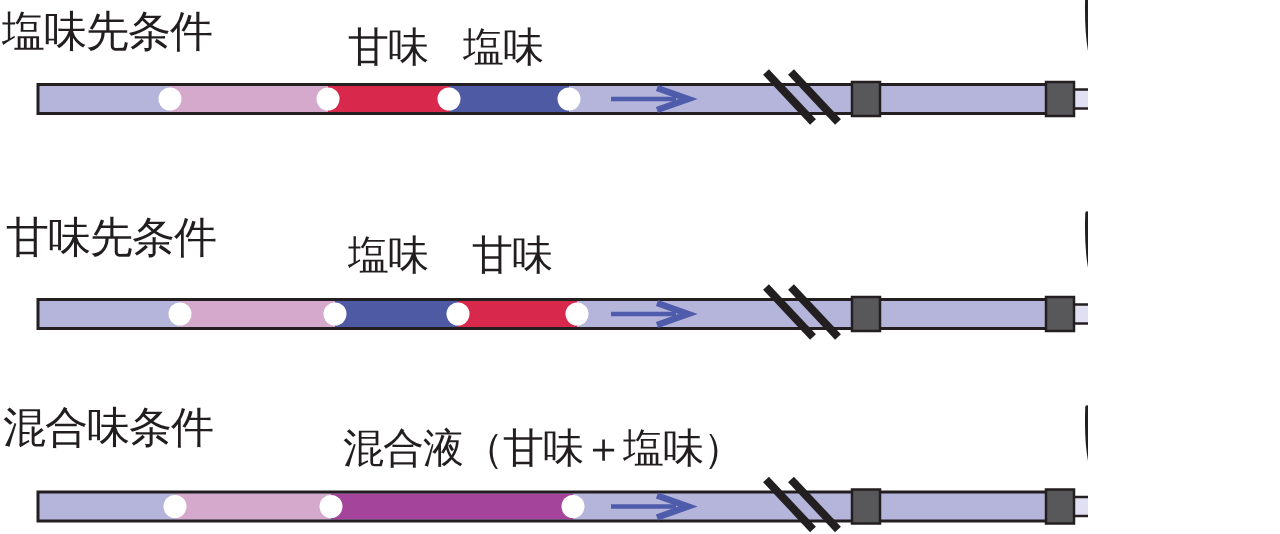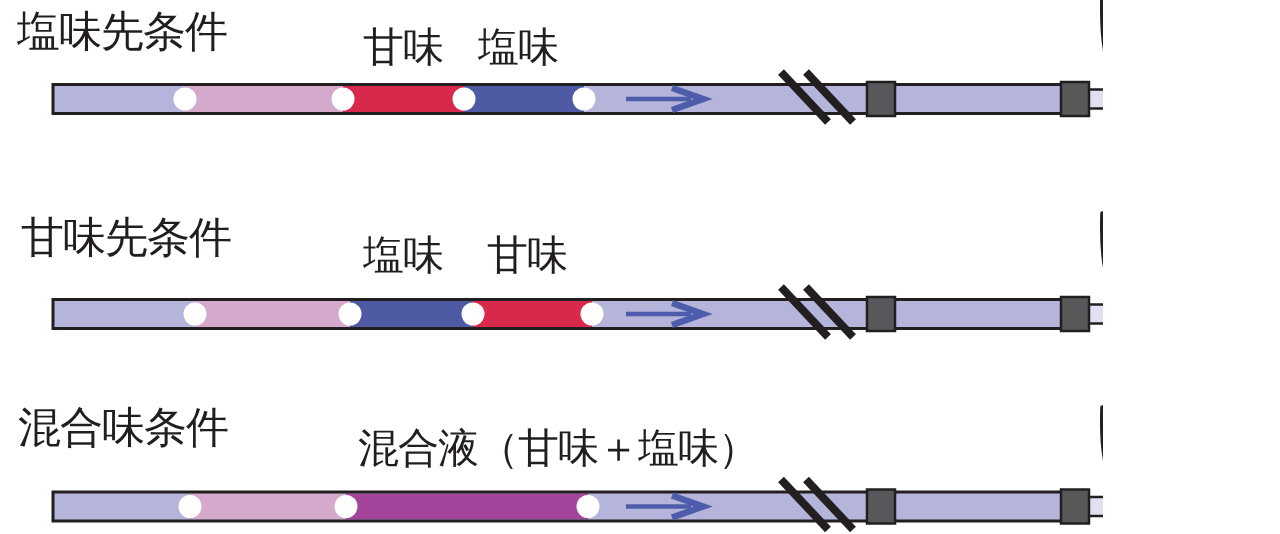--- a/index.html
+++ b/index.html
@@ -1,16 +1,16 @@
 <!DOCTYPE html>
 <html><head>
 <meta charset="utf-8">
 <style>
   html,body{margin:0;padding:0;background:#ffffff;}
-  #stage{position:relative;width:1088px;height:534px;background:#ffffff;overflow:hidden;padding-left:15px;}
+  #stage{position:relative;width:1088px;height:534px;background:#ffffff;overflow:hidden;}
   svg{display:block;}
   text{fill:#221e1f;font-family:"Liberation Sans","DejaVu Sans",sans-serif;}
   .cond{font-size:43px;letter-spacing:-1px;}
   .mid{font-size:41px;letter-spacing:-1px;}
 </style>
 </head>
 <body>
 
 <div id="stage">
   <svg id="diagram" width="1280" height="534" viewBox="0 0 1280 534" xmlns="http://www.w3.org/2000/svg">

